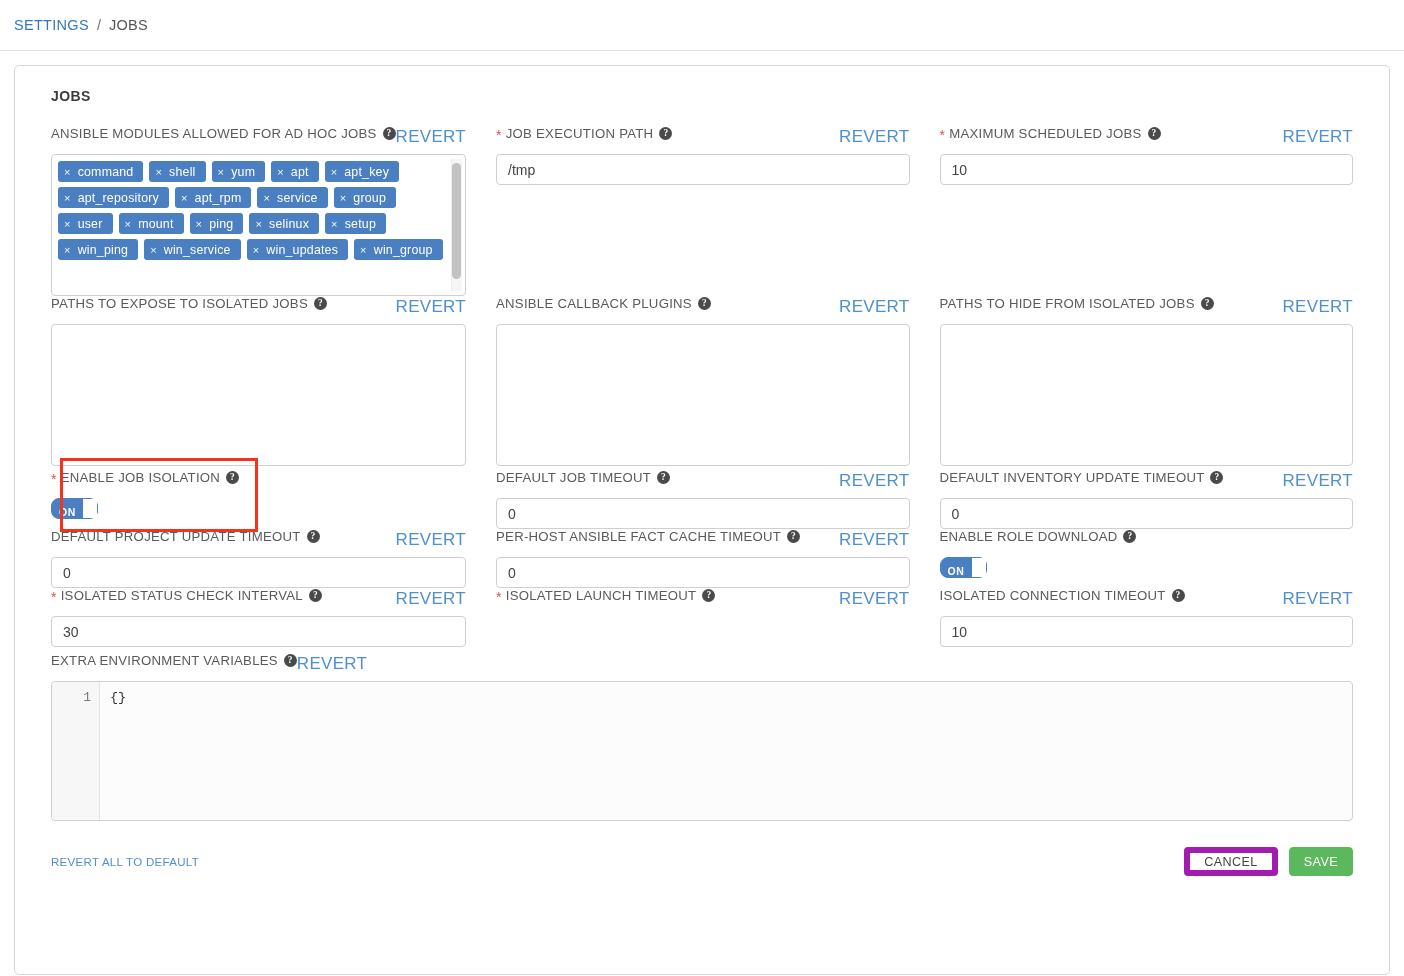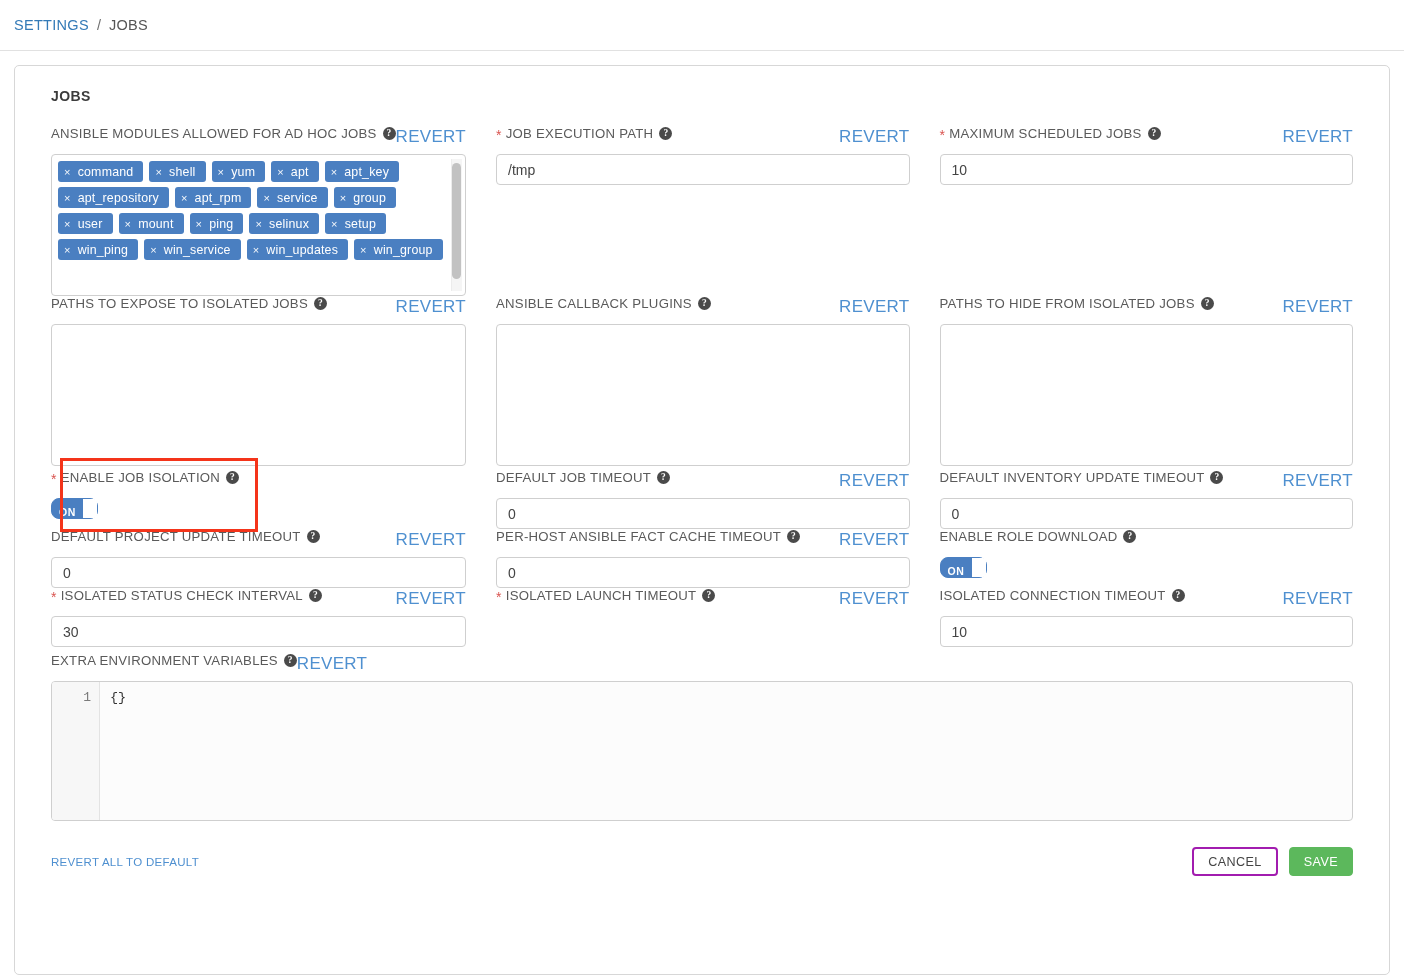--- a/index.html
+++ b/index.html
@@ -287,21 +287,21 @@
     font-size: 12.6px;
     letter-spacing: .4px;
     cursor: pointer;
     font-family: "Liberation Sans", sans-serif;
     display: inline-flex;
     align-items: center;
     justify-content: center;
   }
   .btn-cancel {
     background: #fff;
-    border: 2px solid #a21caf;
+    border: 6px solid #a21caf;
     color: #444;
   }
   .btn-save {
     background: #5cb85c;
     border: 1px solid #5cb85c;
     color: #fff;
   }
 </style>
 </head>
 <body>

